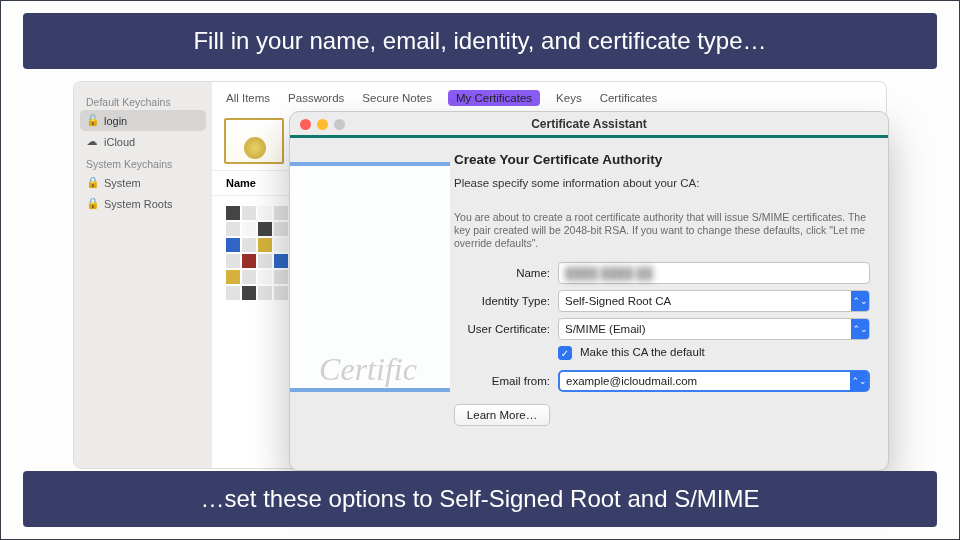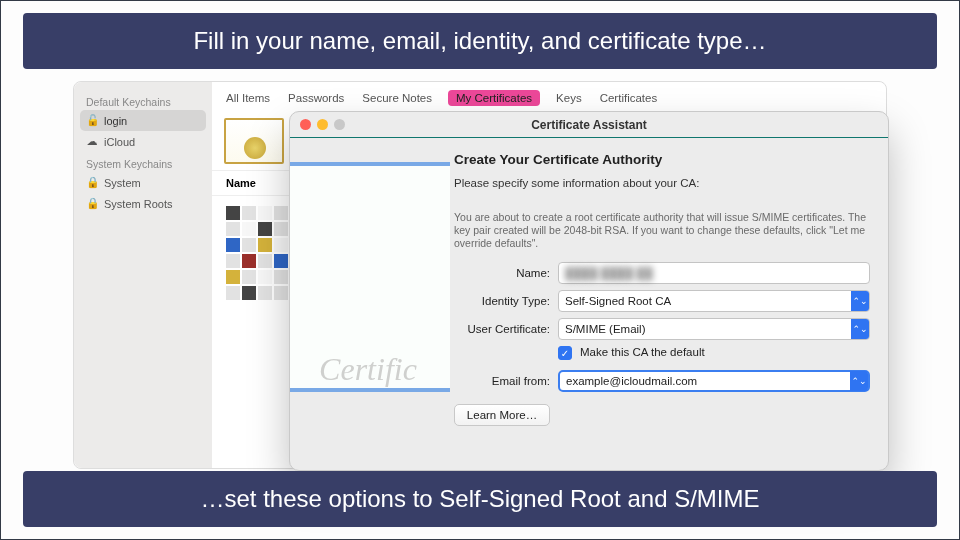--- a/index.html
+++ b/index.html
@@ -53,21 +53,21 @@
 .main {
   flex: 1; background: #ffffff; border-radius: 0 8px 8px 0;
   position: relative;
 }
 .tabs {
   display: flex; gap: 14px; padding: 8px 12px 4px;
   font-size: 11.5px; color: #555;
 }
 .tabs .tab { padding: 2px 2px; }
 .tabs .tab.selected {
-  background: #ec4899; border-radius: 4px; padding: 2px 8px; color: #222;
+  background: #8b5cf6; border-radius: 4px; padding: 2px 8px; color: #222;
 }
 
 .preview {
   display: flex; gap: 10px; padding: 8px 12px 6px;
   border-bottom: 1px solid #eee;
 }
 .cert-thumb {
   width: 60px; height: 46px;
   background: linear-gradient(#fff,#fdfbef);
   border: 2px solid #c8a343; border-radius: 2px;
@@ -108,21 +108,21 @@
   border-radius: 10px;
   box-shadow: 0 20px 40px rgba(0,0,0,.25);
   z-index: 20;
   display: flex; flex-direction: column;
 }
 .titlebar {
   height: 26px;
   display: flex; align-items: center; justify-content: center;
   position: relative;
   font-size: 12px; font-weight: 600; color: #333;
-  border-bottom: 1px solid #0f766e;
+  border-bottom: 3px solid #0f766e;
 }
 .traffic { position: absolute; left: 10px; top: 7px; display: flex; gap: 6px; }
 .tl { width: 11px; height: 11px; border-radius: 50%; }
 .tl.r { background: #ff5f57; } .tl.y { background: #febc2e; } .tl.g { background: #c8c8c8; }
 
 .asst-body { flex: 1; display: flex; }
 .asst-left {
   width: 160px; position: relative; overflow: hidden;
 }
 .cert-bg {

